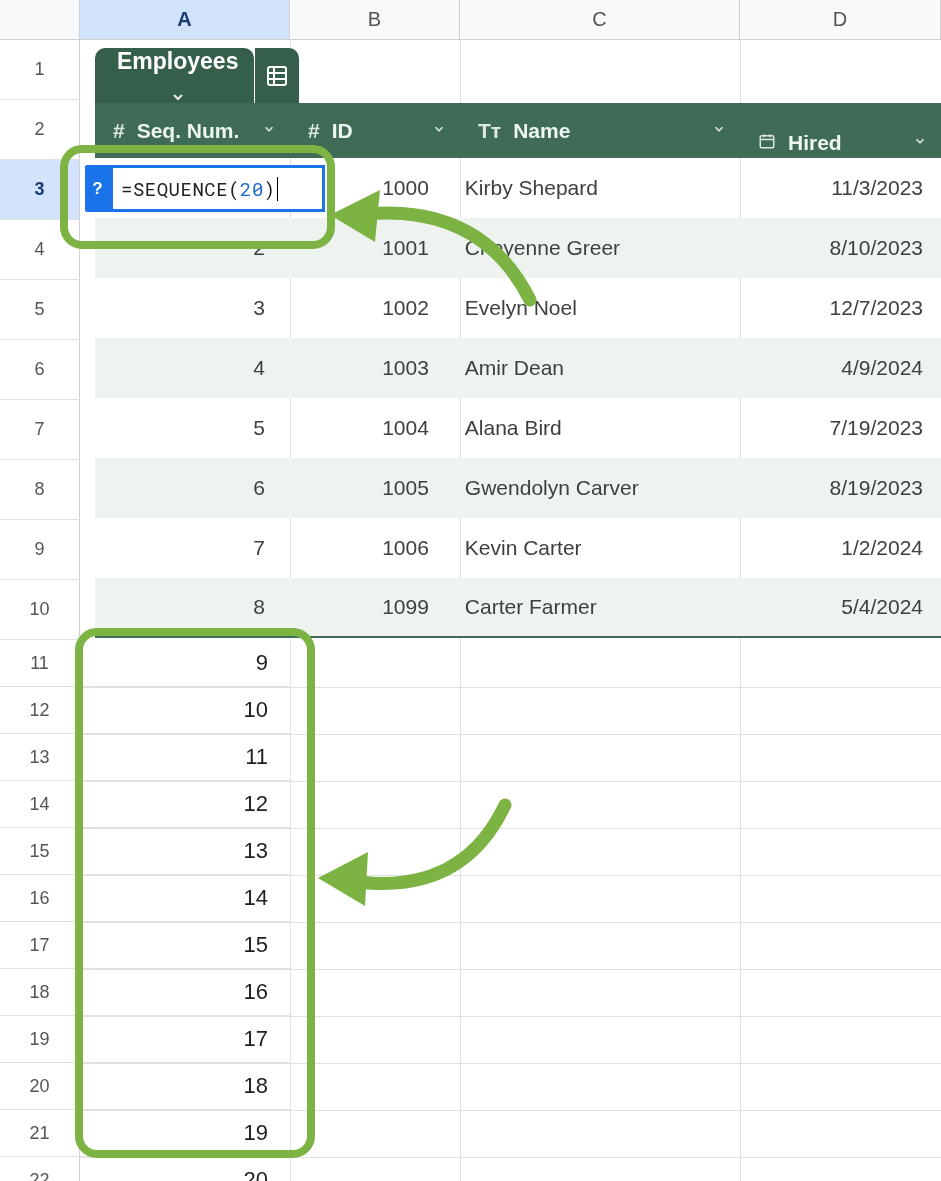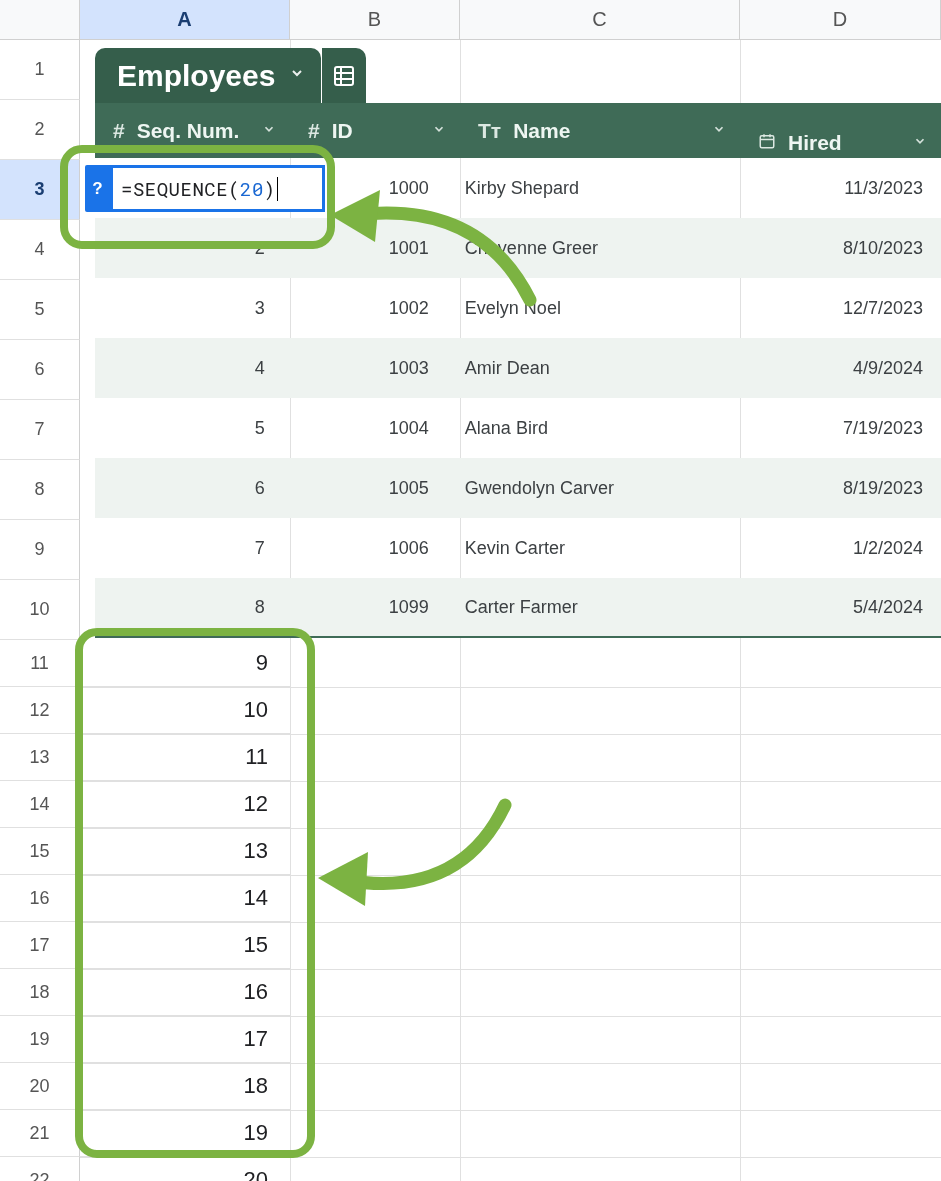--- a/index.html
+++ b/index.html
@@ -81,22 +81,23 @@
   }
   .tbl-tab .name-pill {
     background:#355e4b;
     color:#fff;
     border-top-left-radius:10px;
     border-top-right-radius:10px;
     height:100%;
     display:flex; align-items:center;
     padding:0 16px 0 22px;
     gap:14px;
-    font-size:30px;
+    font-size:23px;
     font-weight:600;
+    flex-direction:column;
   }
   .tbl-tab .chev {
     font-size:18px; opacity:.9;
   }
   .tbl-tab .sheet-icon {
     width:44px; height:55px;
     display:flex; align-items:center; justify-content:center;
     background:#355e4b;
     border-top-right-radius:10px;
     margin-left:1px;
@@ -134,21 +135,21 @@
     position:absolute;
     left:15px;
     top:118px;
     right:0;
     z-index:3;
   }
   .tbl-row {
     height:60px;
     display:flex;
     align-items:center;
-    font-size:18px;
+    font-size:21px;
     color:#3c4043;
   }
   .tbl-row.stripe { background:#eef3f0; }
   .tbl-row.lastline { border-bottom:2px solid #3f6b57; }
   .cell { display:flex; align-items:center; padding:0 18px; }
   .cell.num { justify-content:flex-end; }
   .cell.a { width:195px; }
   .cell.b { width:170px; }
   .cell.c { width:280px; }
   .cell.d { width:234px; justify-content:flex-end; }

